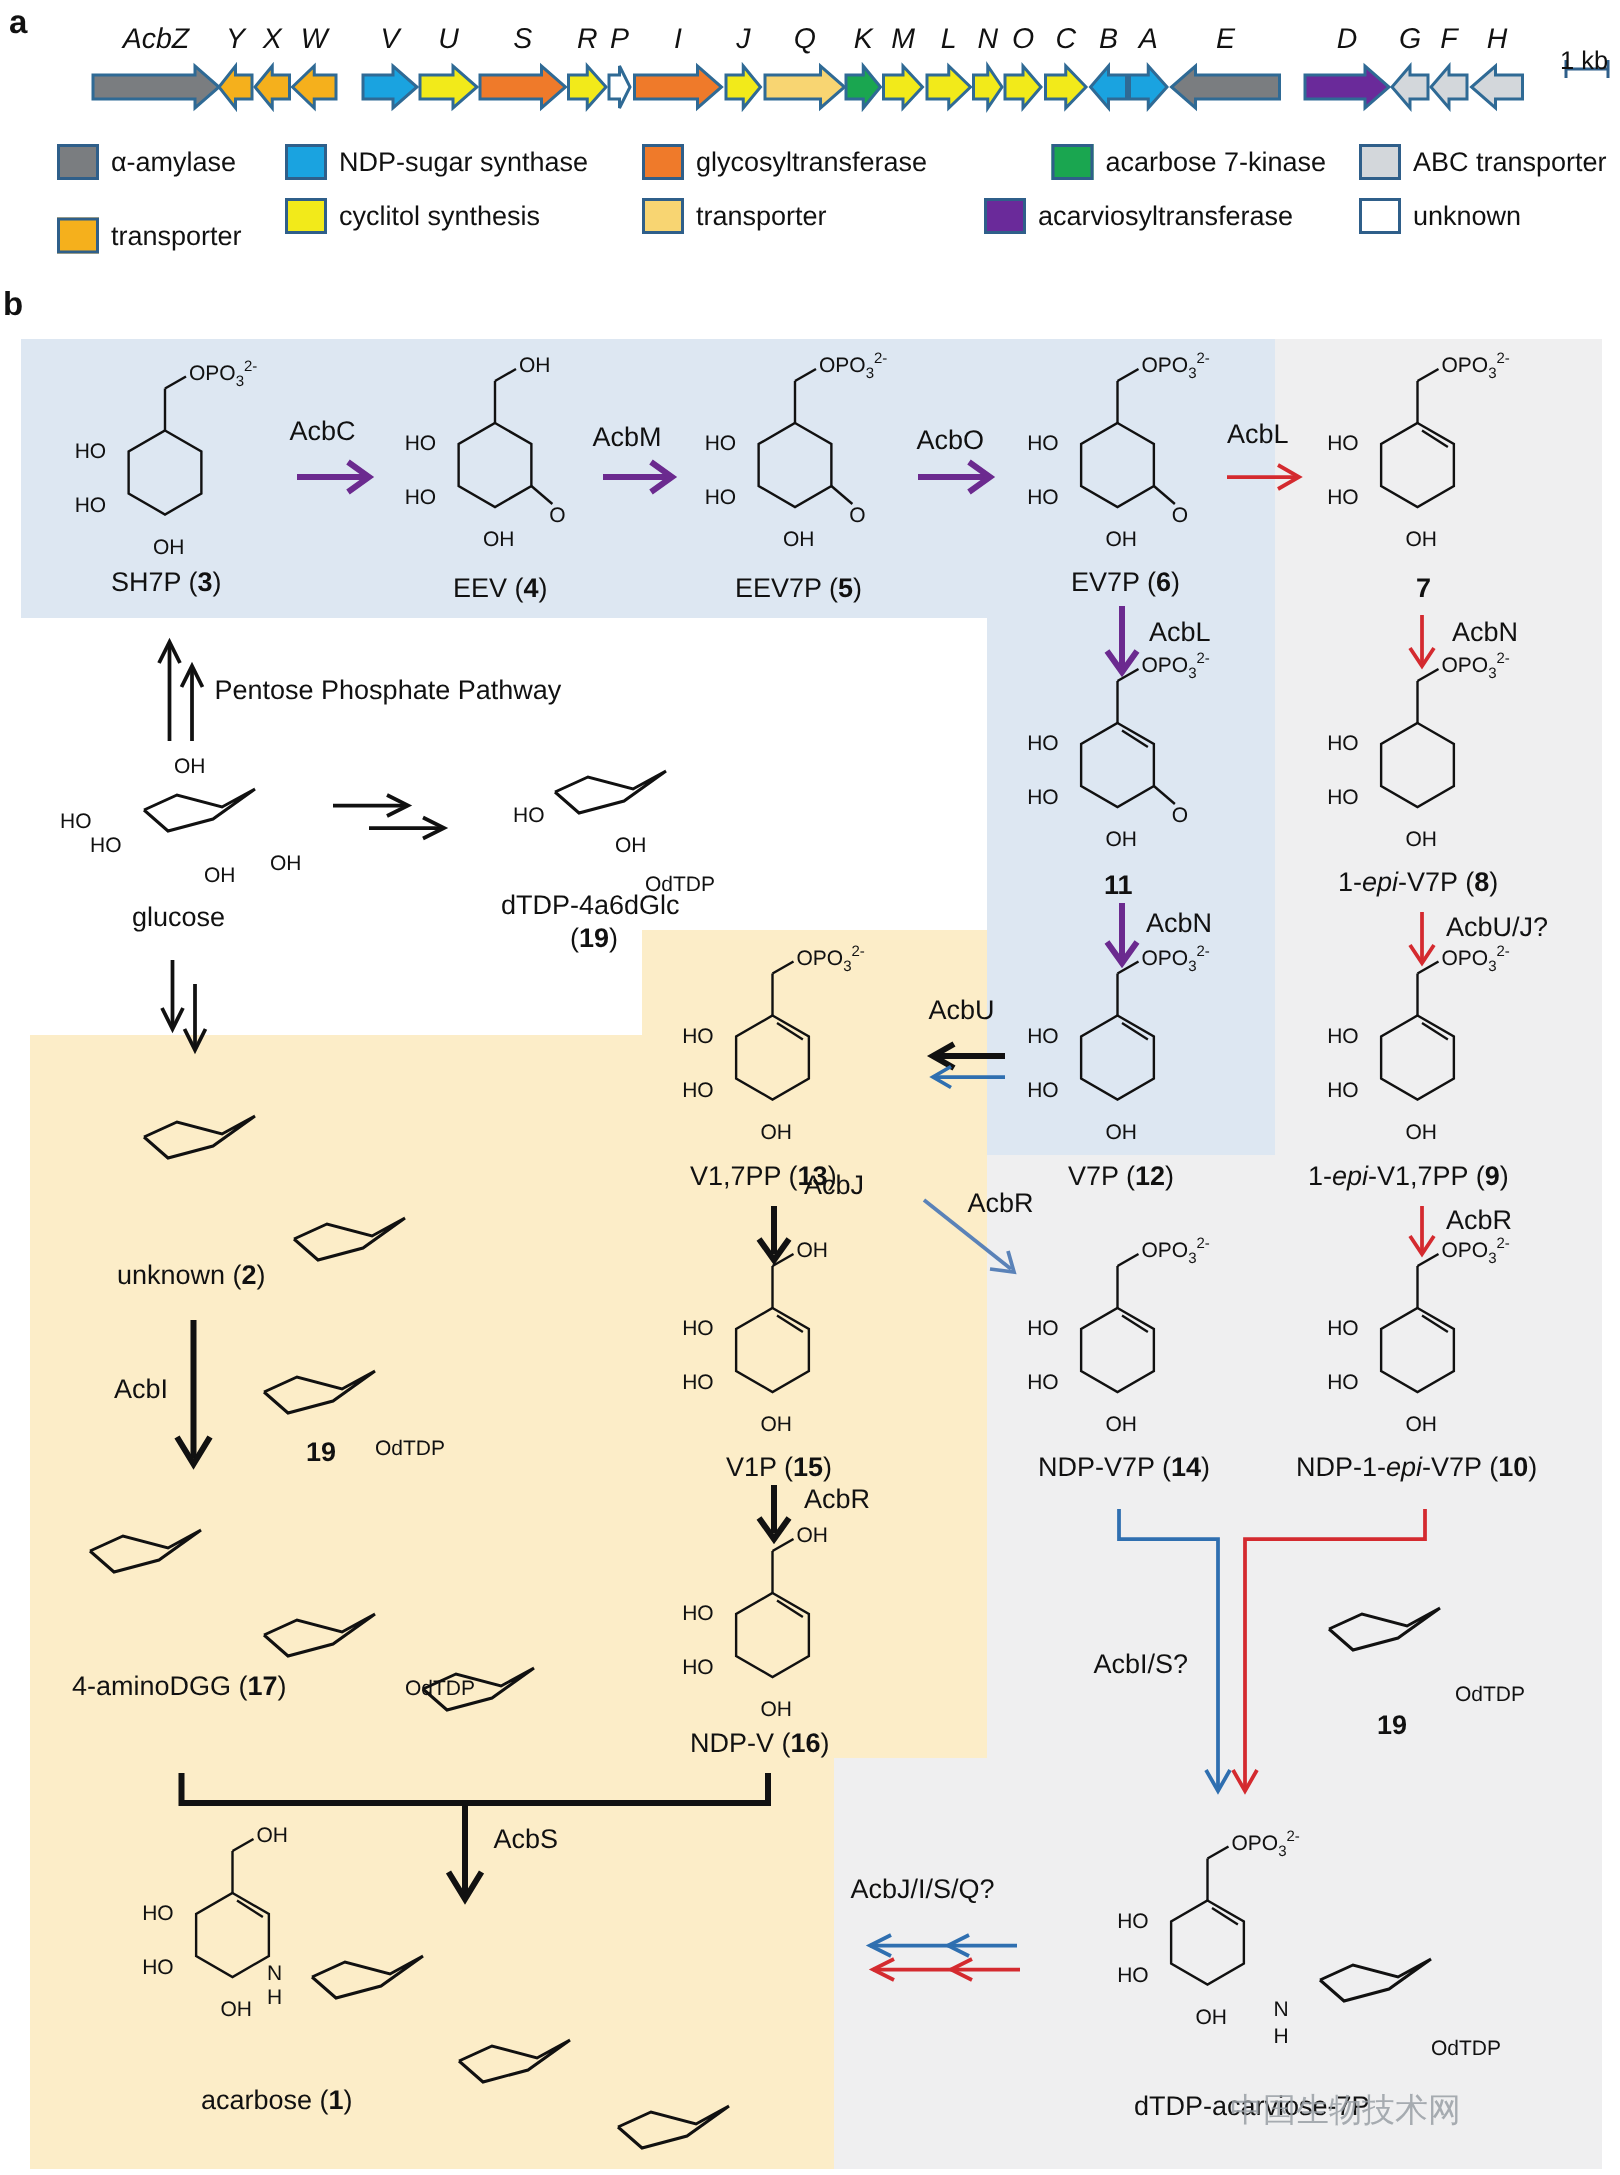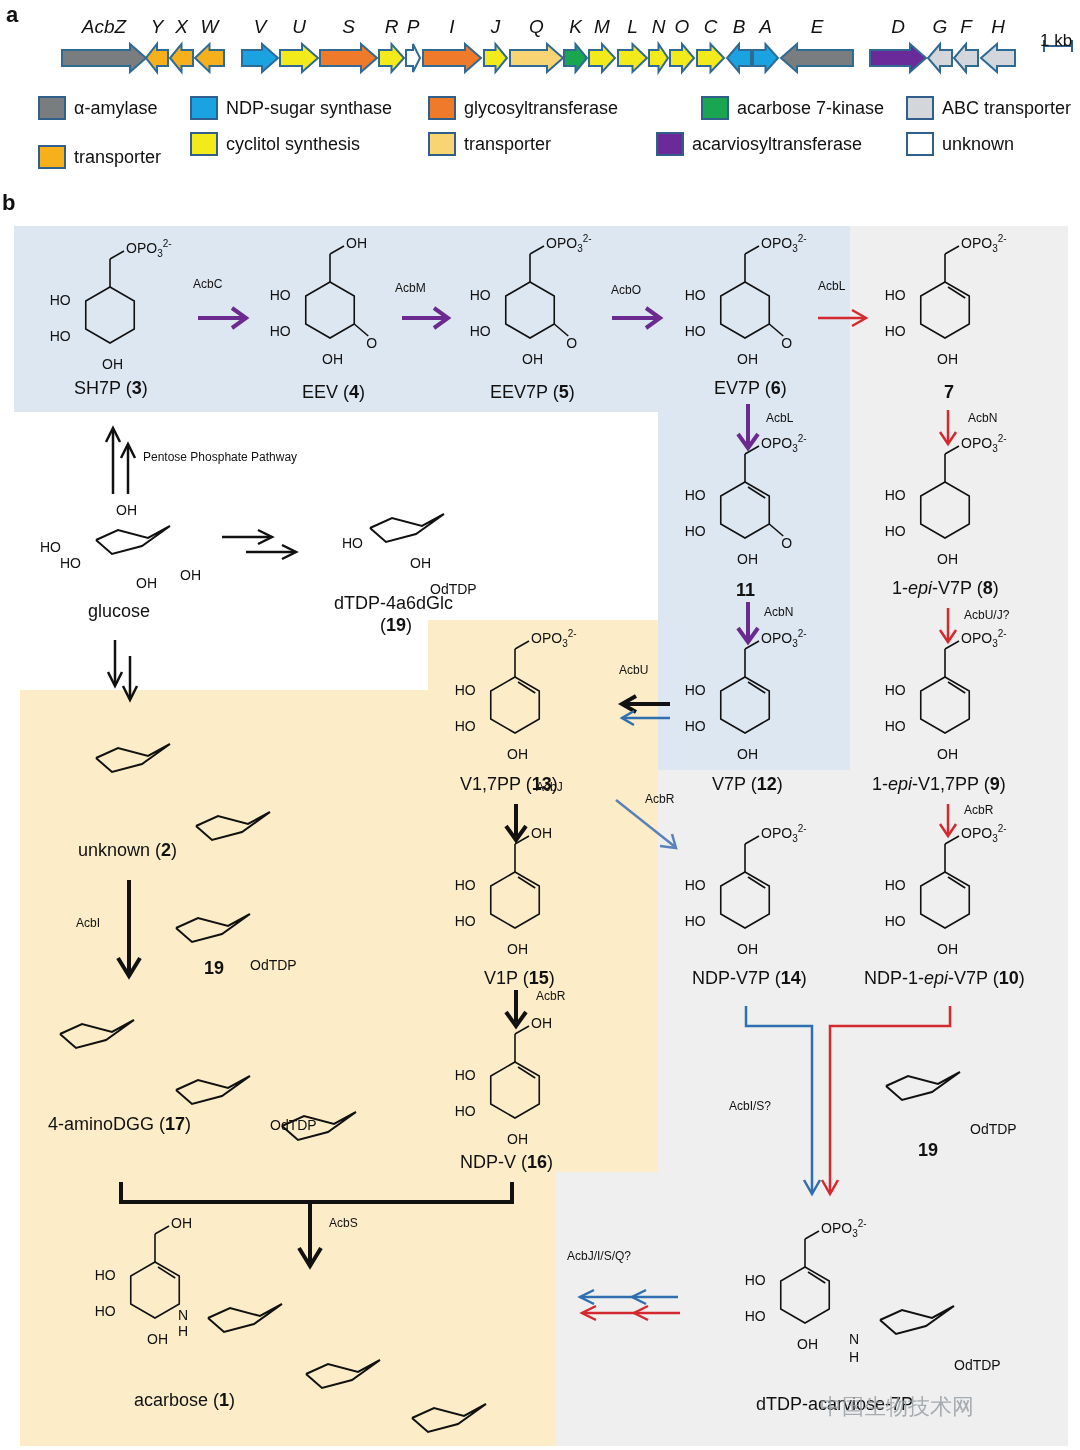--- a/index.html
+++ b/index.html
@@ -5,21 +5,21 @@
   html,body{margin:0;padding:0;background:#ffffff;}
   body{width:1080px;height:1450px;position:relative;overflow:hidden;font-family:"Liberation Sans",sans-serif;color:#111;}
   #fig{position:absolute;left:0;top:0;width:1080px;height:1450px;}
   .panel-label{position:absolute;font-weight:bold;font-size:22px;font-family:"Liberation Sans",sans-serif;}
   .gene-label{position:absolute;font-style:italic;font-size:19px;text-align:center;transform:translateX(-50%);white-space:nowrap;}
   .legend{position:absolute;display:flex;align-items:center;font-size:18px;white-space:nowrap;}
   .legend .sw{width:28px;height:24px;box-sizing:border-box;border:2px solid #2f5f8a;margin-right:8px;}
   .scale{position:absolute;font-size:17px;margin-top:13px;}
   .lbl{position:absolute;font-size:18px;white-space:nowrap;}
   .lbl b{font-weight:bold;}
-  .enz{position:absolute;font-size:12px;white-space:nowrap;}
+  .enz{position:absolute;font-size:18px;white-space:nowrap;}
   .chem{font-family:"Liberation Sans",sans-serif;font-size:14px;fill:#111;}
 </style>
 </head>
 <body>
 
 <svg id="fig" xmlns="http://www.w3.org/2000/svg" width="1080" height="1450" viewBox="0 0 1080 1450">
   <defs>
     <marker id="ah-purple" markerWidth="10" markerHeight="10" refX="8" refY="5" orient="auto" markerUnits="userSpaceOnUse">
         <path d="M0,0 L10,5 L0,10 L3,5 Z" fill="#6b2a8f"></path>
       </marker>

